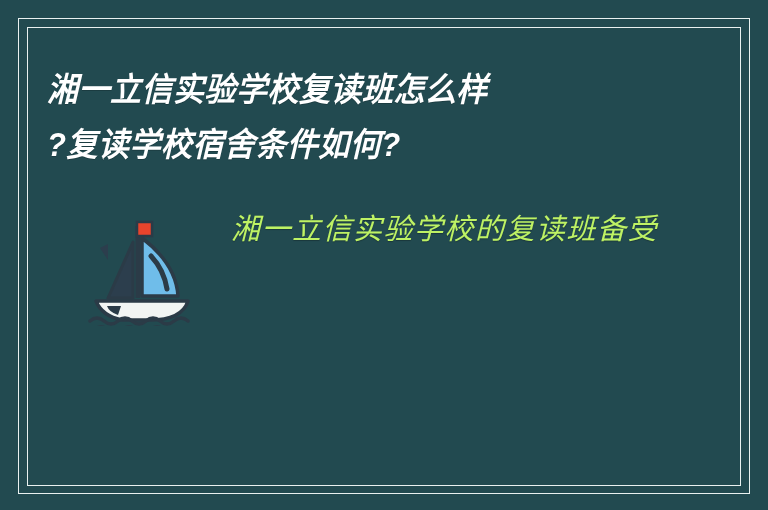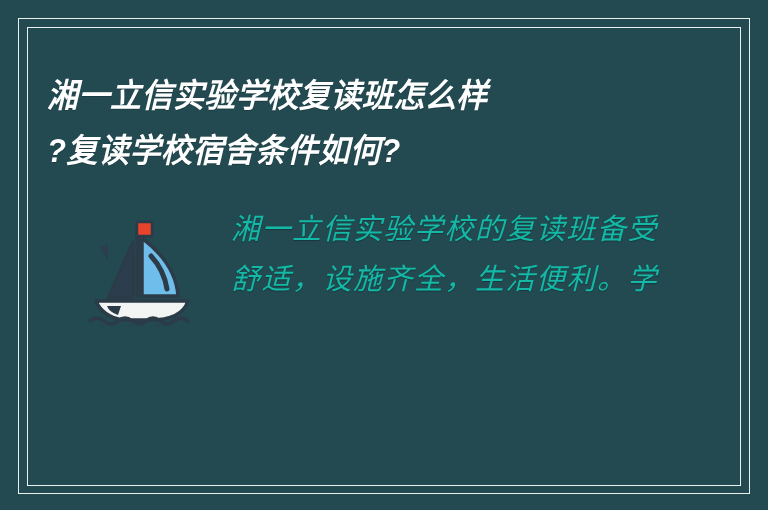--- a/index.html
+++ b/index.html
@@ -35,21 +35,21 @@
     left: 27px;
     top: 27px;
     right: 27px;
     bottom: 24px;
   }
 
   
   .title-block {
     position: absolute;
     left: 47px;
-    top: 68px;
+    top: 62px;
     width: 660px;
   }
   .title-line {
     display: block;
     color: #ffffff;
     font-family: "Liberation Sans", "DejaVu Sans", sans-serif;
     font-size: 33px;
     font-weight: 700;
     font-style: italic;
     letter-spacing: 0.5px;
@@ -76,21 +76,21 @@
 
   
   .body-block {
     position: absolute;
     left: 231px;
     top: 204px;
     width: 420px;
   }
   .body-line {
     display: block;
-    color: #14b8a6;
+    color: #bef264;
     font-family: "DejaVu Serif", "Liberation Serif", serif;
     font-size: 29px;
     font-style: italic;
     font-weight: 400;
     line-height: 50px;
     letter-spacing: 1.5px;
     white-space: nowrap;
     text-shadow: 0 1px 1px rgba(0,0,0,0.25);
   }
 </style>
@@ -126,16 +126,15 @@
 
       <path d="M19 98 L33 98 L30 107 Q21 104 19 98 Z" fill="#2b3b47"></path>
 
       <path d="M2 113 q7 -6 14 0 t14 0 t14 0 t14 0 t14 0 t14 0 t14 0" fill="none" stroke="#2b3b47" stroke-width="3.5" stroke-linecap="round"></path>
       <path d="M6 122 q7 -6 14 0 t14 0 t14 0 t14 0 t14 0 t14 0" fill="none" stroke="#2b3b47" stroke-width="3.5" stroke-linecap="round"></path>
     </svg>
   </div>
 
   <div class="body-block">
     <span class="body-line">湘一立信实验学校的复读班备受</span>
-    <span class="body-line">舒适，设施齐全，生活便利。学</span>
   </div>
 
 </div>
 
 </body></html>

